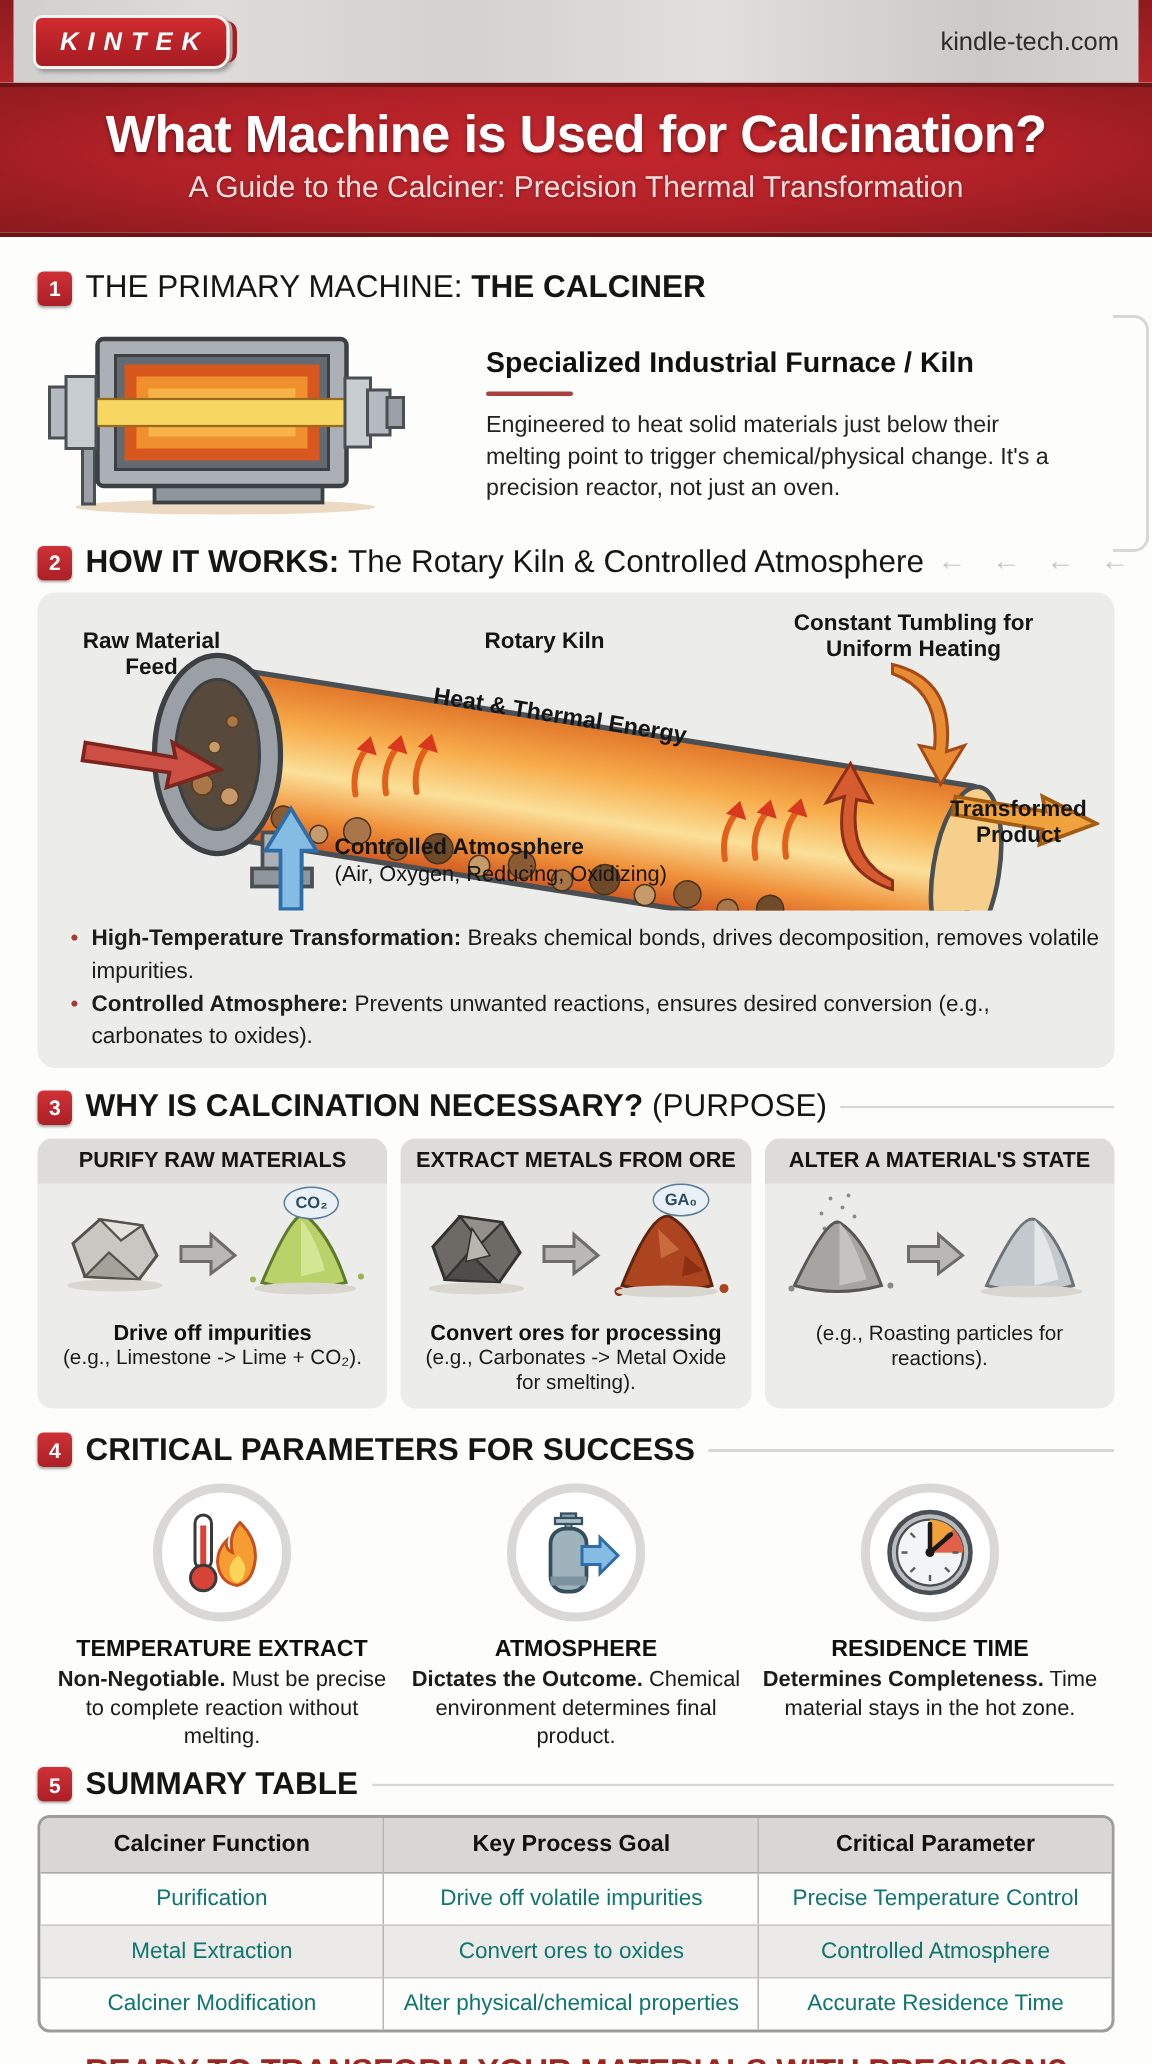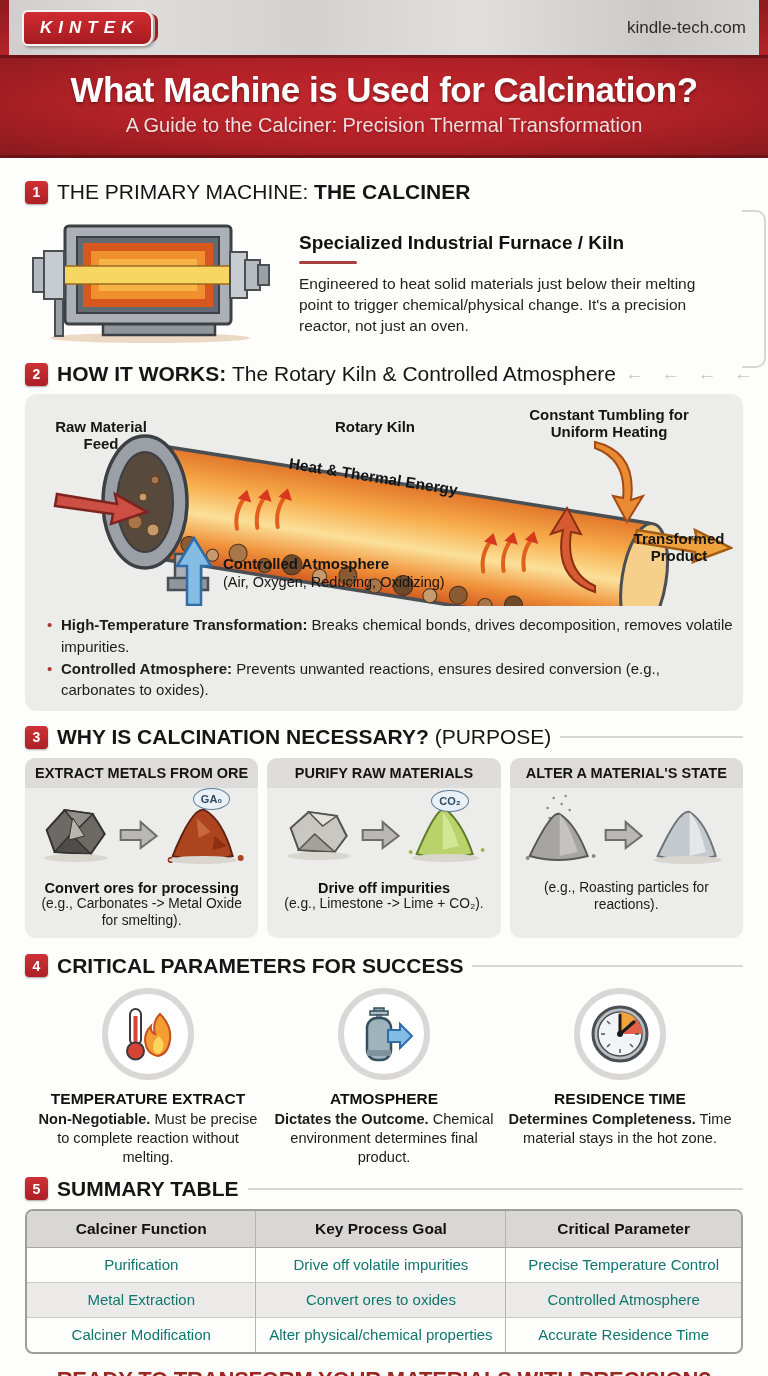--- a/index.html
+++ b/index.html
@@ -25,21 +25,21 @@
   .sec-head { display:flex; align-items:center; gap:9px; }
   .badge { width:23px; height:23px; min-width:23px; background:linear-gradient(180deg,#ce3136,#ab2026); border-radius:4px; color:#fff; font-weight:bold; font-size:14px; display:flex; align-items:center; justify-content:center; box-shadow:0 1px 2px rgba(0,0,0,.35); }
   .sec-title { font-size:21px; color:#151515; white-space:nowrap; }
   .sec-title b { font-weight:bold; }
   .rule { flex:1; border-top:2px solid #d8d7d5; border-radius:2px; }
   .frame-right { position:absolute; top:52px; right:2px; width:24px; height:158px; border-top:2px solid #d8d7d5; border-right:2px solid #d8d7d5; border-bottom:2px solid #d8d7d5; border-radius:0 10px 10px 0; }
   .gray-arrows { color:#c6c5c3; font-size:19px; letter-spacing:6px; font-weight:bold; white-space:nowrap; }
 
   
   .s1-wrap { padding-top:22px; }
-  .s1-body { display:flex; margin-top:6px; }
+  .s1-body { display:flex; margin-top:6px;gap:25px; }
   .furnace-box { width:260px; min-width:260px; padding-top:8px; }
   .s1-text { padding:22px 30px 0 14px; }
   .s1-sub { font-size:19px; font-weight:bold; color:#111; }
   .s1-underline { width:58px; height:3px; background:#a8403e; border-radius:2px; margin:7px 0 10px; }
   .s1-para { font-size:15.5px; line-height:1.35; color:#222; }
 
   
   .s2-head { margin-top:12px; }
   .panel { margin-top:8px; background:#ececea; border-radius:12px; padding:8px 10px 10px; }
   .kiln-stage { position:relative; width:698px; height:204px; }
@@ -201,39 +201,61 @@
           </g>
           <polygon points="22,92 82,102 80,92 112,110 76,122 78,112 20,104" fill="#cd4f43" stroke="#7c241d" stroke-width="2.5"></polygon>
           <rect x="140" y="152" width="26" height="26" fill="#aab0b6" stroke="#4a4f54" stroke-width="2.5"></rect>
           <rect x="133" y="176" width="40" height="12" fill="#8f969c" stroke="#4a4f54" stroke-width="2.5"></rect>
           <polygon points="152,199 152,160 142,160 159,132 176,160 166,160 166,199" fill="#85bce4" stroke="#2f6da8" stroke-width="2.5" transform="translate(0,4)"></polygon>
           <path d="M560 40 q42 10 36 58 l12 -4 -16 26 -14 -26 10 2 q4 -38 -28 -50 z" fill="#e98b33" stroke="#a34b16" stroke-width="2"></path>
           <path d="M560 190 q-42 -14 -32 -62 l-12 4 16 -26 14 26 -10 -2 q-6 40 24 54 z" fill="#d65b31" stroke="#8c2f14" stroke-width="2"></path>
           <polygon points="602,128 662,138 660,128 696,146 658,160 660,150 600,140" fill="#efa23d" stroke="#a35d14" stroke-width="2.5"></polygon>
         </svg>
         <div class="klabel" style="left:6px; top:16px; width:120px;">Raw Material Feed</div>
-        <div class="klabel" style="left:300px; top:16px;">Rotary Kiln</div>
+        <div class="klabel" style="left:288px; top:16px;">Rotary Kiln</div>
         <div class="klabel" style="right:24px; top:4px; width:200px;">Constant Tumbling for Uniform Heating</div>
         <div class="klabel heat-label" style="left:253px; top:66px;">Heat &amp; Thermal Energy</div>
         <div class="klabel" style="left:188px; top:153px;">Controlled Atmosphere</div>
         <div class="klabel plain" style="left:188px; top:172px; font-size:14.5px;">(Air, Oxygen, Reducing, Oxidizing)</div>
         <div class="klabel" style="right:0px; top:128px; width:108px;">Transformed Product</div>
       </div>
       <div class="s2-bullets">
         <div class="bullet"><b>High-Temperature Transformation:</b><span> Breaks chemical bonds, drives decomposition, removes volatile impurities.</span></div>
         <div class="bullet"><b>Controlled Atmosphere:</b><span> Prevents unwanted reactions, ensures desired conversion (e.g., carbonates to oxides).</span></div>
       </div>
     </div>
 
     <div class="sec-head s3-head">
       <div class="badge">3</div>
       <div class="sec-title"><b>WHY IS CALCINATION NECESSARY? </b><span>(PURPOSE)</span></div>
       <div class="rule"></div>
     </div>
     <div class="cards">
+      <div class="pcard">
+        <div class="pcard-title">PURIFY RAW MATERIALS</div>
+        <div class="pcard-art">
+          <svg width="100%" height="92" viewBox="0 0 226 92">
+            <polygon points="28,62 20,40 38,24 66,28 76,48 64,64" fill="#c9c7c2" stroke="#55524e" stroke-width="2"></polygon>
+            <polygon points="38,24 52,38 66,28" fill="#e4e2dd" stroke="#55524e" stroke-width="1.5"></polygon>
+            <polygon points="28,62 44,46 64,64" fill="#a5a29c" stroke="#55524e" stroke-width="1.5"></polygon>
+            <ellipse cx="48" cy="68" rx="32" ry="4" fill="#d9d6d0"></ellipse>
+            <polygon points="92,42 112,42 112,34 128,48 112,60 112,52 92,52" fill="#b9b8b5" stroke="#6e6d6a" stroke-width="2"></polygon>
+            <path d="M146 66 q22 -52 30 -44 q16 14 26 44 q-28 8 -56 0 z" fill="#b9d26a" stroke="#5e7a2a" stroke-width="2"></path>
+            <path d="M172 24 q10 12 16 34 l-16 4 z" fill="#d3e694"></path>
+            <ellipse cx="175" cy="70" rx="34" ry="4" fill="#d9d6d0"></ellipse>
+            <circle cx="140" cy="64" r="2" fill="#9ab54e"></circle>
+              <circle cx="212" cy="62" r="2" fill="#9ab54e"></circle>
+          </svg>
+          <div class="cloud" style="right:32px; top:2px;">CO₂</div>
+        </div>
+        <div class="pcard-cap">
+          <div class="cap-b">Drive off impurities</div>
+          <div class="cap-n">(e.g., Limestone -&gt; Lime + CO₂).</div>
+        </div>
+      </div>
       <div class="pcard">
         <div class="pcard-title">EXTRACT METALS FROM ORE</div>
         <div class="pcard-art">
           <svg width="100%" height="92" viewBox="0 0 226 92">
             <polygon points="26,64 18,42 36,22 64,26 76,46 62,66" fill="#6d6a66" stroke="#34322f" stroke-width="2"></polygon>
             <polygon points="36,22 50,40 64,26" fill="#93908b" stroke="#34322f" stroke-width="1.5"></polygon>
             <polygon points="26,64 42,46 62,66" fill="#4f4d49" stroke="#34322f" stroke-width="1.5"></polygon>
             <polygon points="44,30 56,48 40,52" fill="#b8b5af" stroke="#34322f" stroke-width="1"></polygon>
             <ellipse cx="47" cy="70" rx="32" ry="4" fill="#d9d6d0"></ellipse>
             <polygon points="92,42 112,42 112,34 128,48 112,60 112,52 92,52" fill="#b9b8b5" stroke="#6e6d6a" stroke-width="2"></polygon>
@@ -242,42 +264,20 @@
             <polygon points="186,48 198,58 184,62" fill="#8c2f12"></polygon>
             <circle cx="142" cy="72" r="3" fill="#8c2f12"></circle>
               <circle cx="212" cy="70" r="3" fill="#ad4420"></circle>
             <ellipse cx="174" cy="72" rx="34" ry="4" fill="#d9d6d0"></ellipse>
           </svg>
           <div class="cloud" style="right:28px; top:0px;">GA₀</div>
         </div>
         <div class="pcard-cap">
           <div class="cap-b">Convert ores for processing</div>
           <div class="cap-n">(e.g., Carbonates -&gt; Metal Oxide for smelting).</div>
-        </div>
-      </div>
-      <div class="pcard">
-        <div class="pcard-title">PURIFY RAW MATERIALS</div>
-        <div class="pcard-art">
-          <svg width="100%" height="92" viewBox="0 0 226 92">
-            <polygon points="28,62 20,40 38,24 66,28 76,48 64,64" fill="#c9c7c2" stroke="#55524e" stroke-width="2"></polygon>
-            <polygon points="38,24 52,38 66,28" fill="#e4e2dd" stroke="#55524e" stroke-width="1.5"></polygon>
-            <polygon points="28,62 44,46 64,64" fill="#a5a29c" stroke="#55524e" stroke-width="1.5"></polygon>
-            <ellipse cx="48" cy="68" rx="32" ry="4" fill="#d9d6d0"></ellipse>
-            <polygon points="92,42 112,42 112,34 128,48 112,60 112,52 92,52" fill="#b9b8b5" stroke="#6e6d6a" stroke-width="2"></polygon>
-            <path d="M146 66 q22 -52 30 -44 q16 14 26 44 q-28 8 -56 0 z" fill="#b9d26a" stroke="#5e7a2a" stroke-width="2"></path>
-            <path d="M172 24 q10 12 16 34 l-16 4 z" fill="#d3e694"></path>
-            <ellipse cx="175" cy="70" rx="34" ry="4" fill="#d9d6d0"></ellipse>
-            <circle cx="140" cy="64" r="2" fill="#9ab54e"></circle>
-              <circle cx="212" cy="62" r="2" fill="#9ab54e"></circle>
-          </svg>
-          <div class="cloud" style="right:32px; top:2px;">CO₂</div>
-        </div>
-        <div class="pcard-cap">
-          <div class="cap-b">Drive off impurities</div>
-          <div class="cap-n">(e.g., Limestone -&gt; Lime + CO₂).</div>
         </div>
       </div>
       <div class="pcard">
         <div class="pcard-title">ALTER A MATERIAL'S STATE</div>
         <div class="pcard-art">
           <svg width="100%" height="92" viewBox="0 0 226 92">
             <g fill="#8a8a88">
                 <circle cx="40" cy="10" r="1.3"></circle>
                 <circle cx="48" cy="16" r="1.3"></circle>
                 <circle cx="34" cy="20" r="1.3"></circle>

